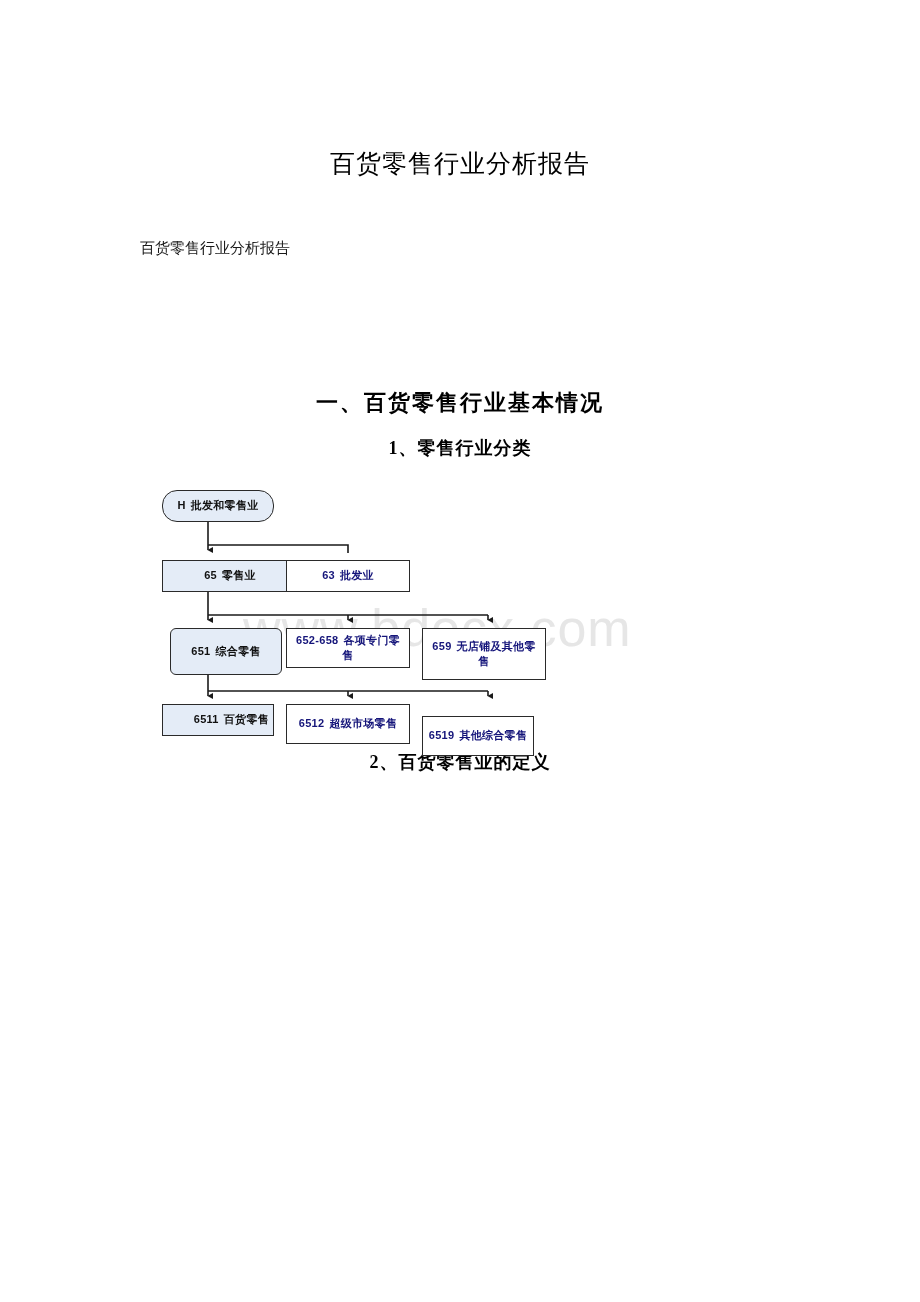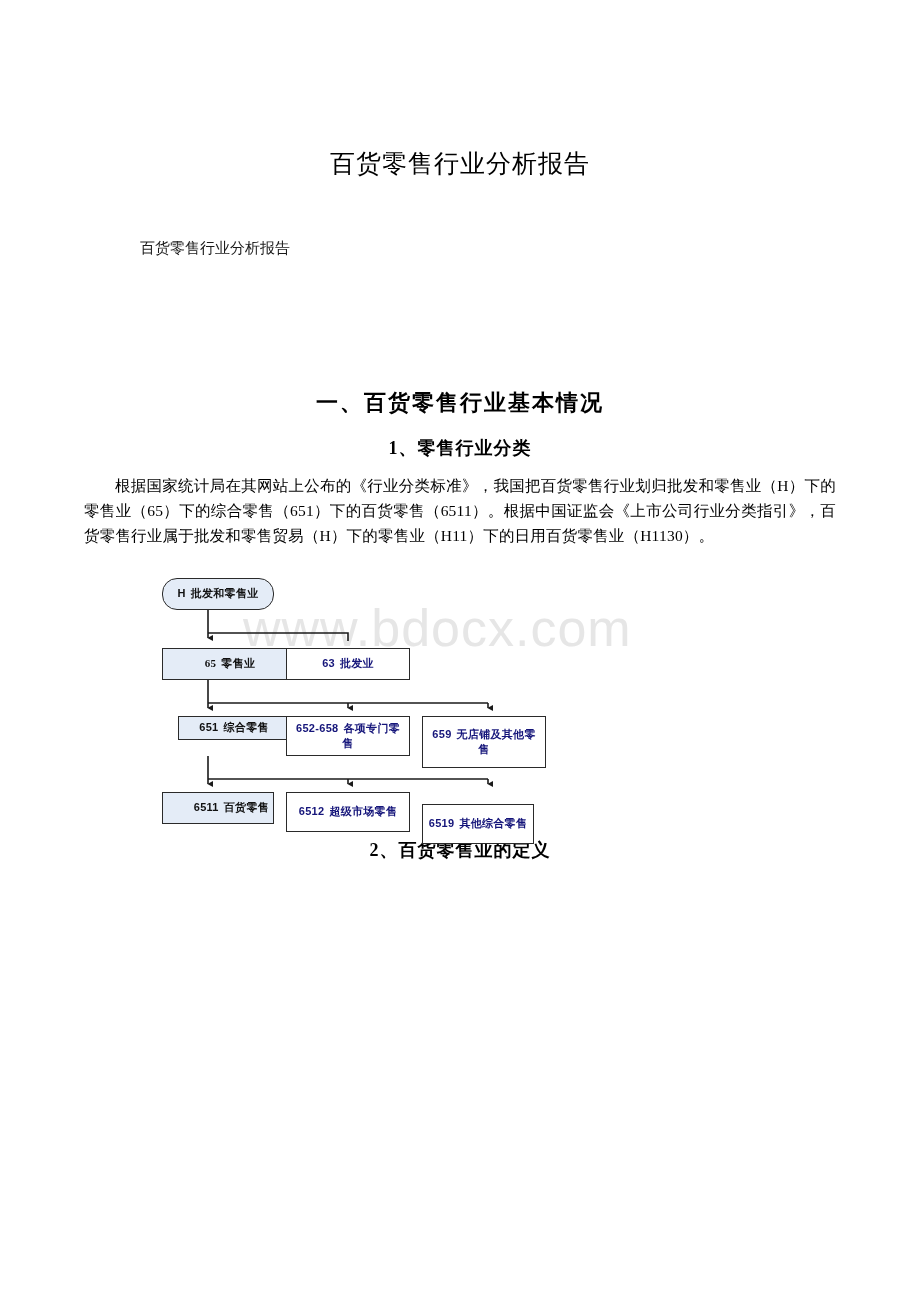--- a/index.html
+++ b/index.html
@@ -142,21 +142,20 @@
   <div class="content">
 
     <h1 class="doc-title">百货零售行业分析报告</h1>
 
     <p class="doc-subtitle">百货零售行业分析报告</p>
 
     <h2 class="h1-section">一、百货零售行业基本情况</h2>
 
     <h3 class="h2-section">1、零售行业分类</h3>
 
-    <p class="body">根据国家统计局在其网站上公布的《行业分类标准》，我国把百货零售行业划归批发和零售业（H）下的零售业（65）下的综合零售（651）下的百货零售（6511）。根据中国证监会《上市公司行业分类指引》，百货零售行业属于批发和零售贸易（H）下的零售业（H11）下的日用百货零售业（H1130）。</p>
 
     <div class="chart-wrap">
 
       <svg class="chart-svg" width="430" height="252">
         <defs>
           <marker id="arw" markerWidth="7" markerHeight="7" refX="3.2" refY="5.4" orient="auto" markerUnits="userSpaceOnUse">
             <path d="M0,0 L6.4,0 L3.2,6.0 z" fill="#1a1a1a"></path>
           </marker>
         </defs>
         <g stroke="#1a1a1a" stroke-width="1.6" fill="none">
@@ -178,32 +177,32 @@
           <path d="M 326,209 L 326,214" marker-end="url(#arw)"></path>
         </g>
       </svg>
 
       <div class="node highlight" style="left:0px; top:8px; width:112px; height:32px;border-radius:15px;">
         <span class="node-inner">
           <span class="code">H</span><span>批发和零售业</span>
         </span>
       </div>
 
-      <div class="node highlight" style="left:0px; top:78px; width:136px; height:32px;font-family:Liberation Serif, serif;">
+      <div class="node highlight" style="left:0px; top:78px; width:136px; height:32px;">
         <span class="node-inner">
           <span class="code">65</span><span>零售业</span>
         </span>
       </div>
       <div class="node" style="left:124px; top:78px; width:124px; height:32px;">
         <span class="node-inner">
           <span class="code">63</span><span>批发业</span>
         </span>
       </div>
 
-      <div class="node highlight" style="left:16px; top:146px; width:112px; height:24px;">
+      <div class="node highlight" style="left:8px; top:146px; width:112px; height:47px;border-radius:6px;">
         <span class="node-inner">
           <span class="code">651</span><span>综合零售</span>
         </span>
       </div>
       <div class="node" style="left:124px; top:146px; width:124px; height:40px;">
         <span class="node-inner">
           <span class="code">652-658</span><span>各项专门零售</span>
         </span>
       </div>
       <div class="node" style="left:260px; top:146px; width:124px; height:52px;">

